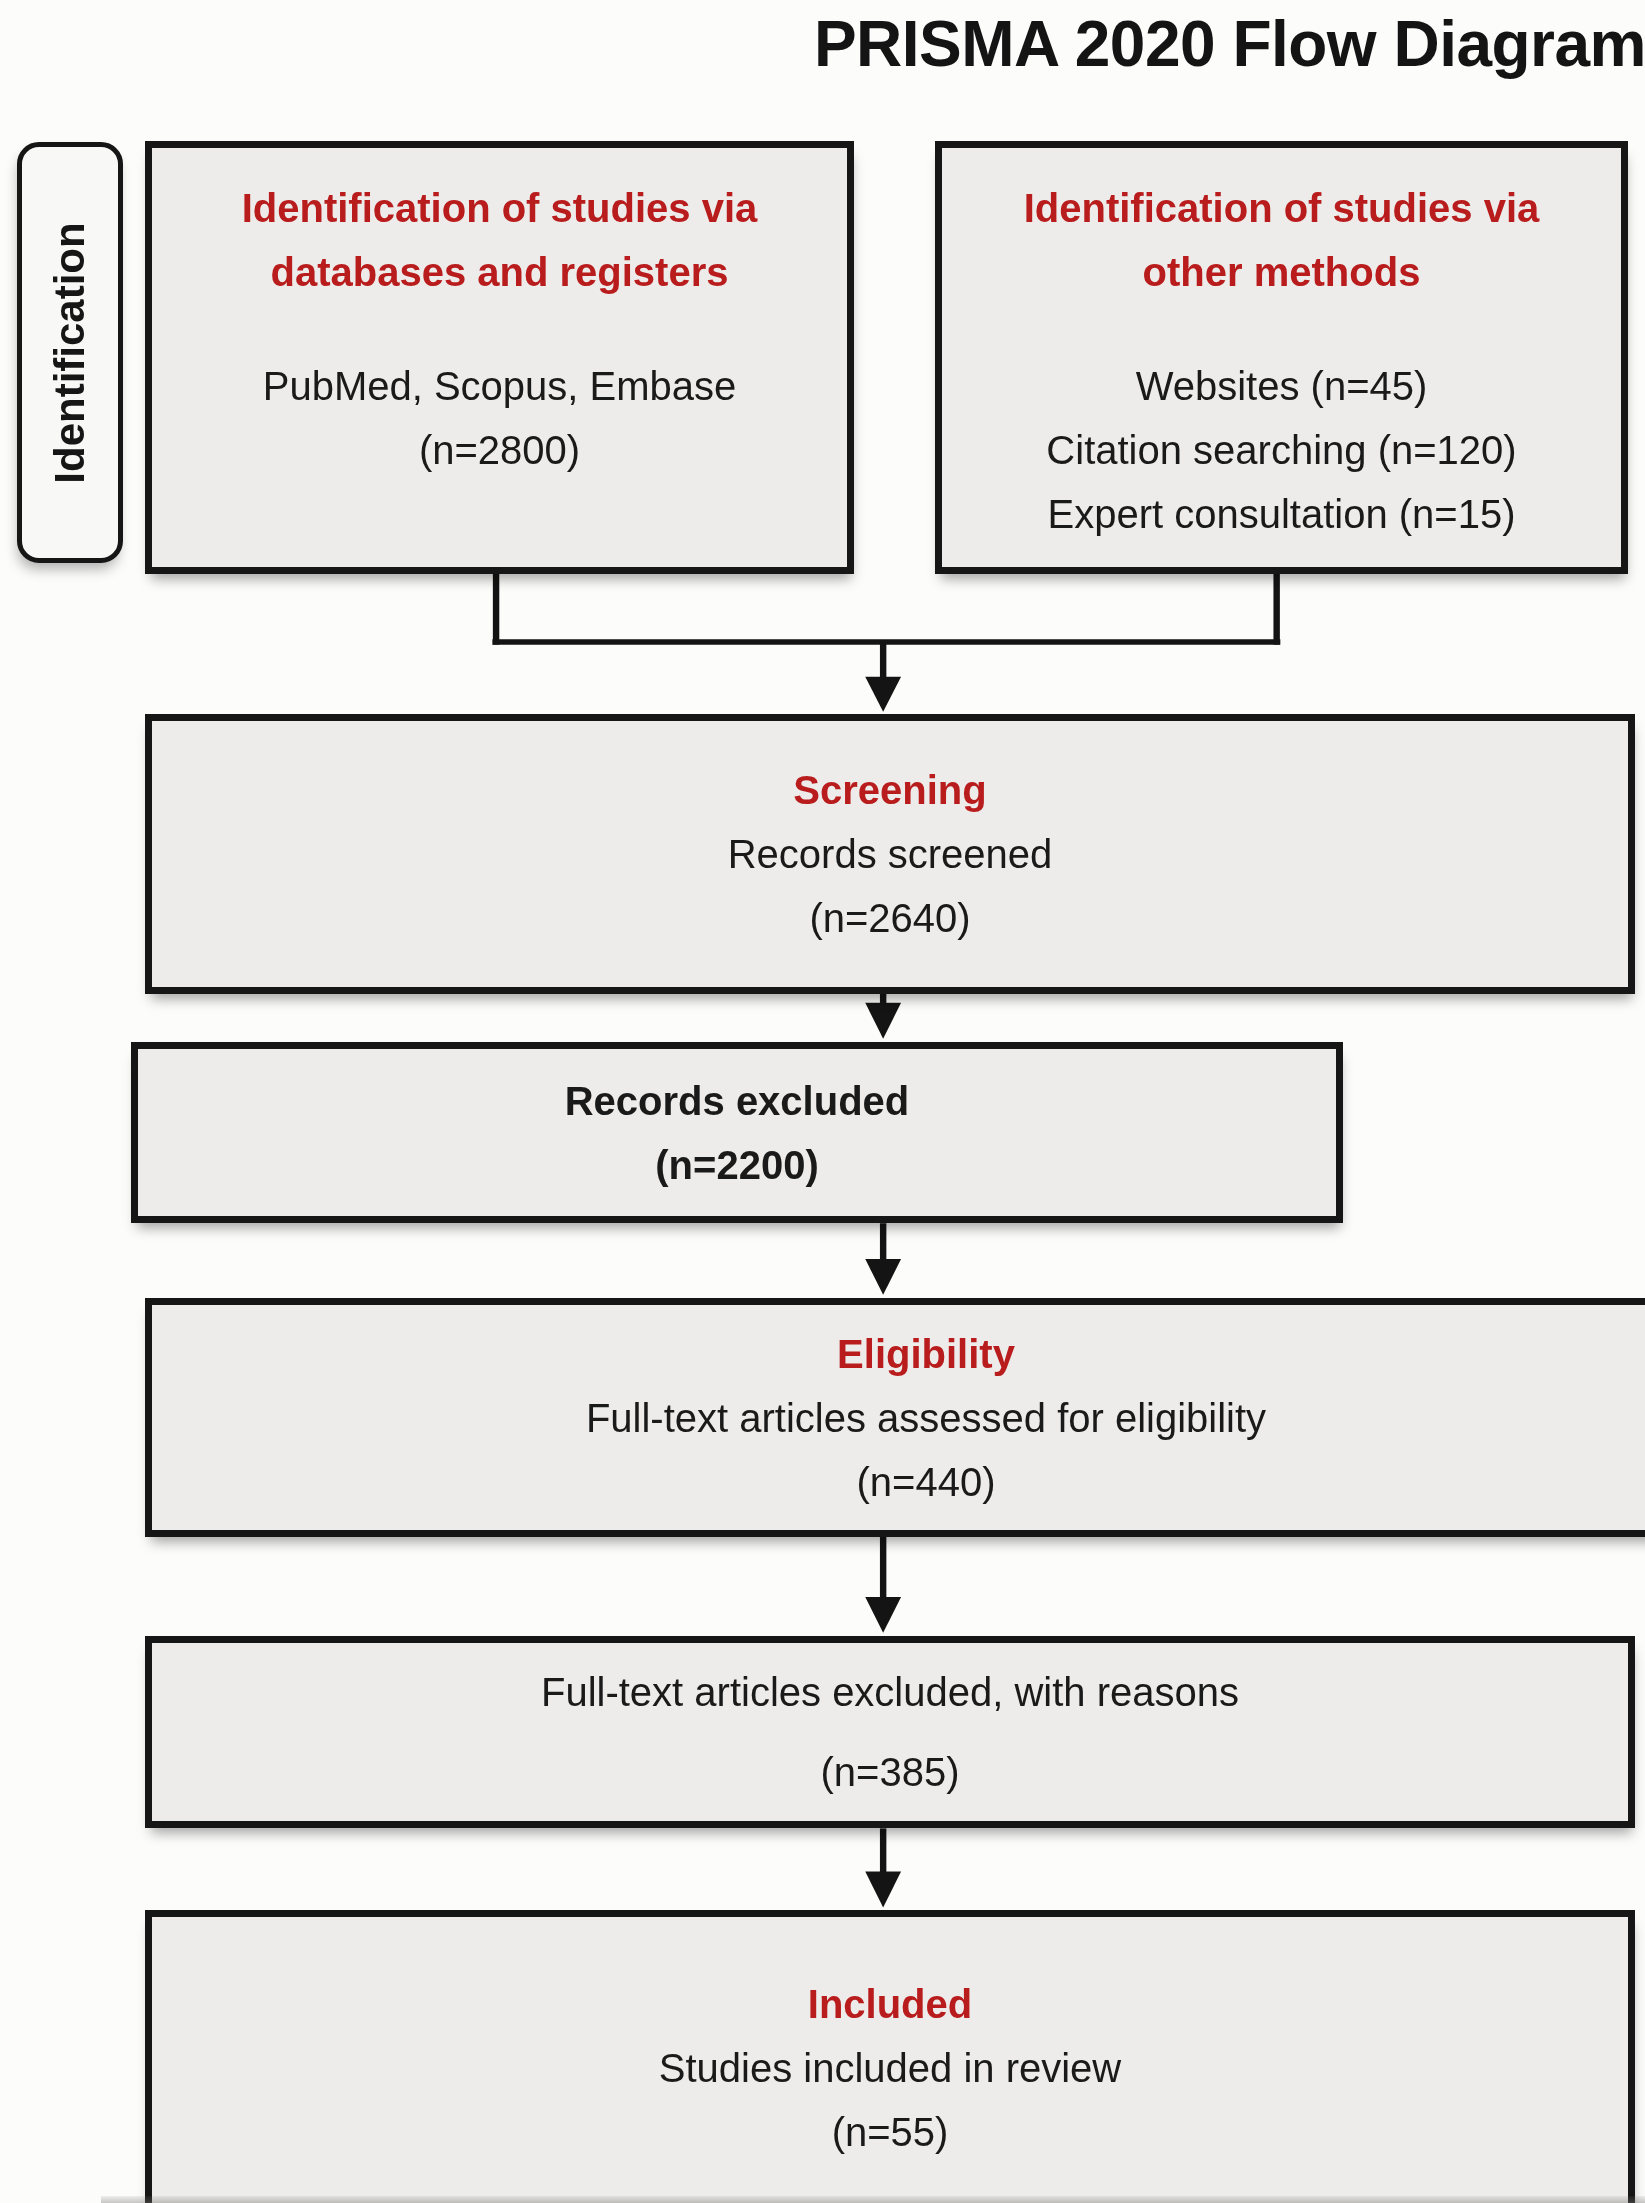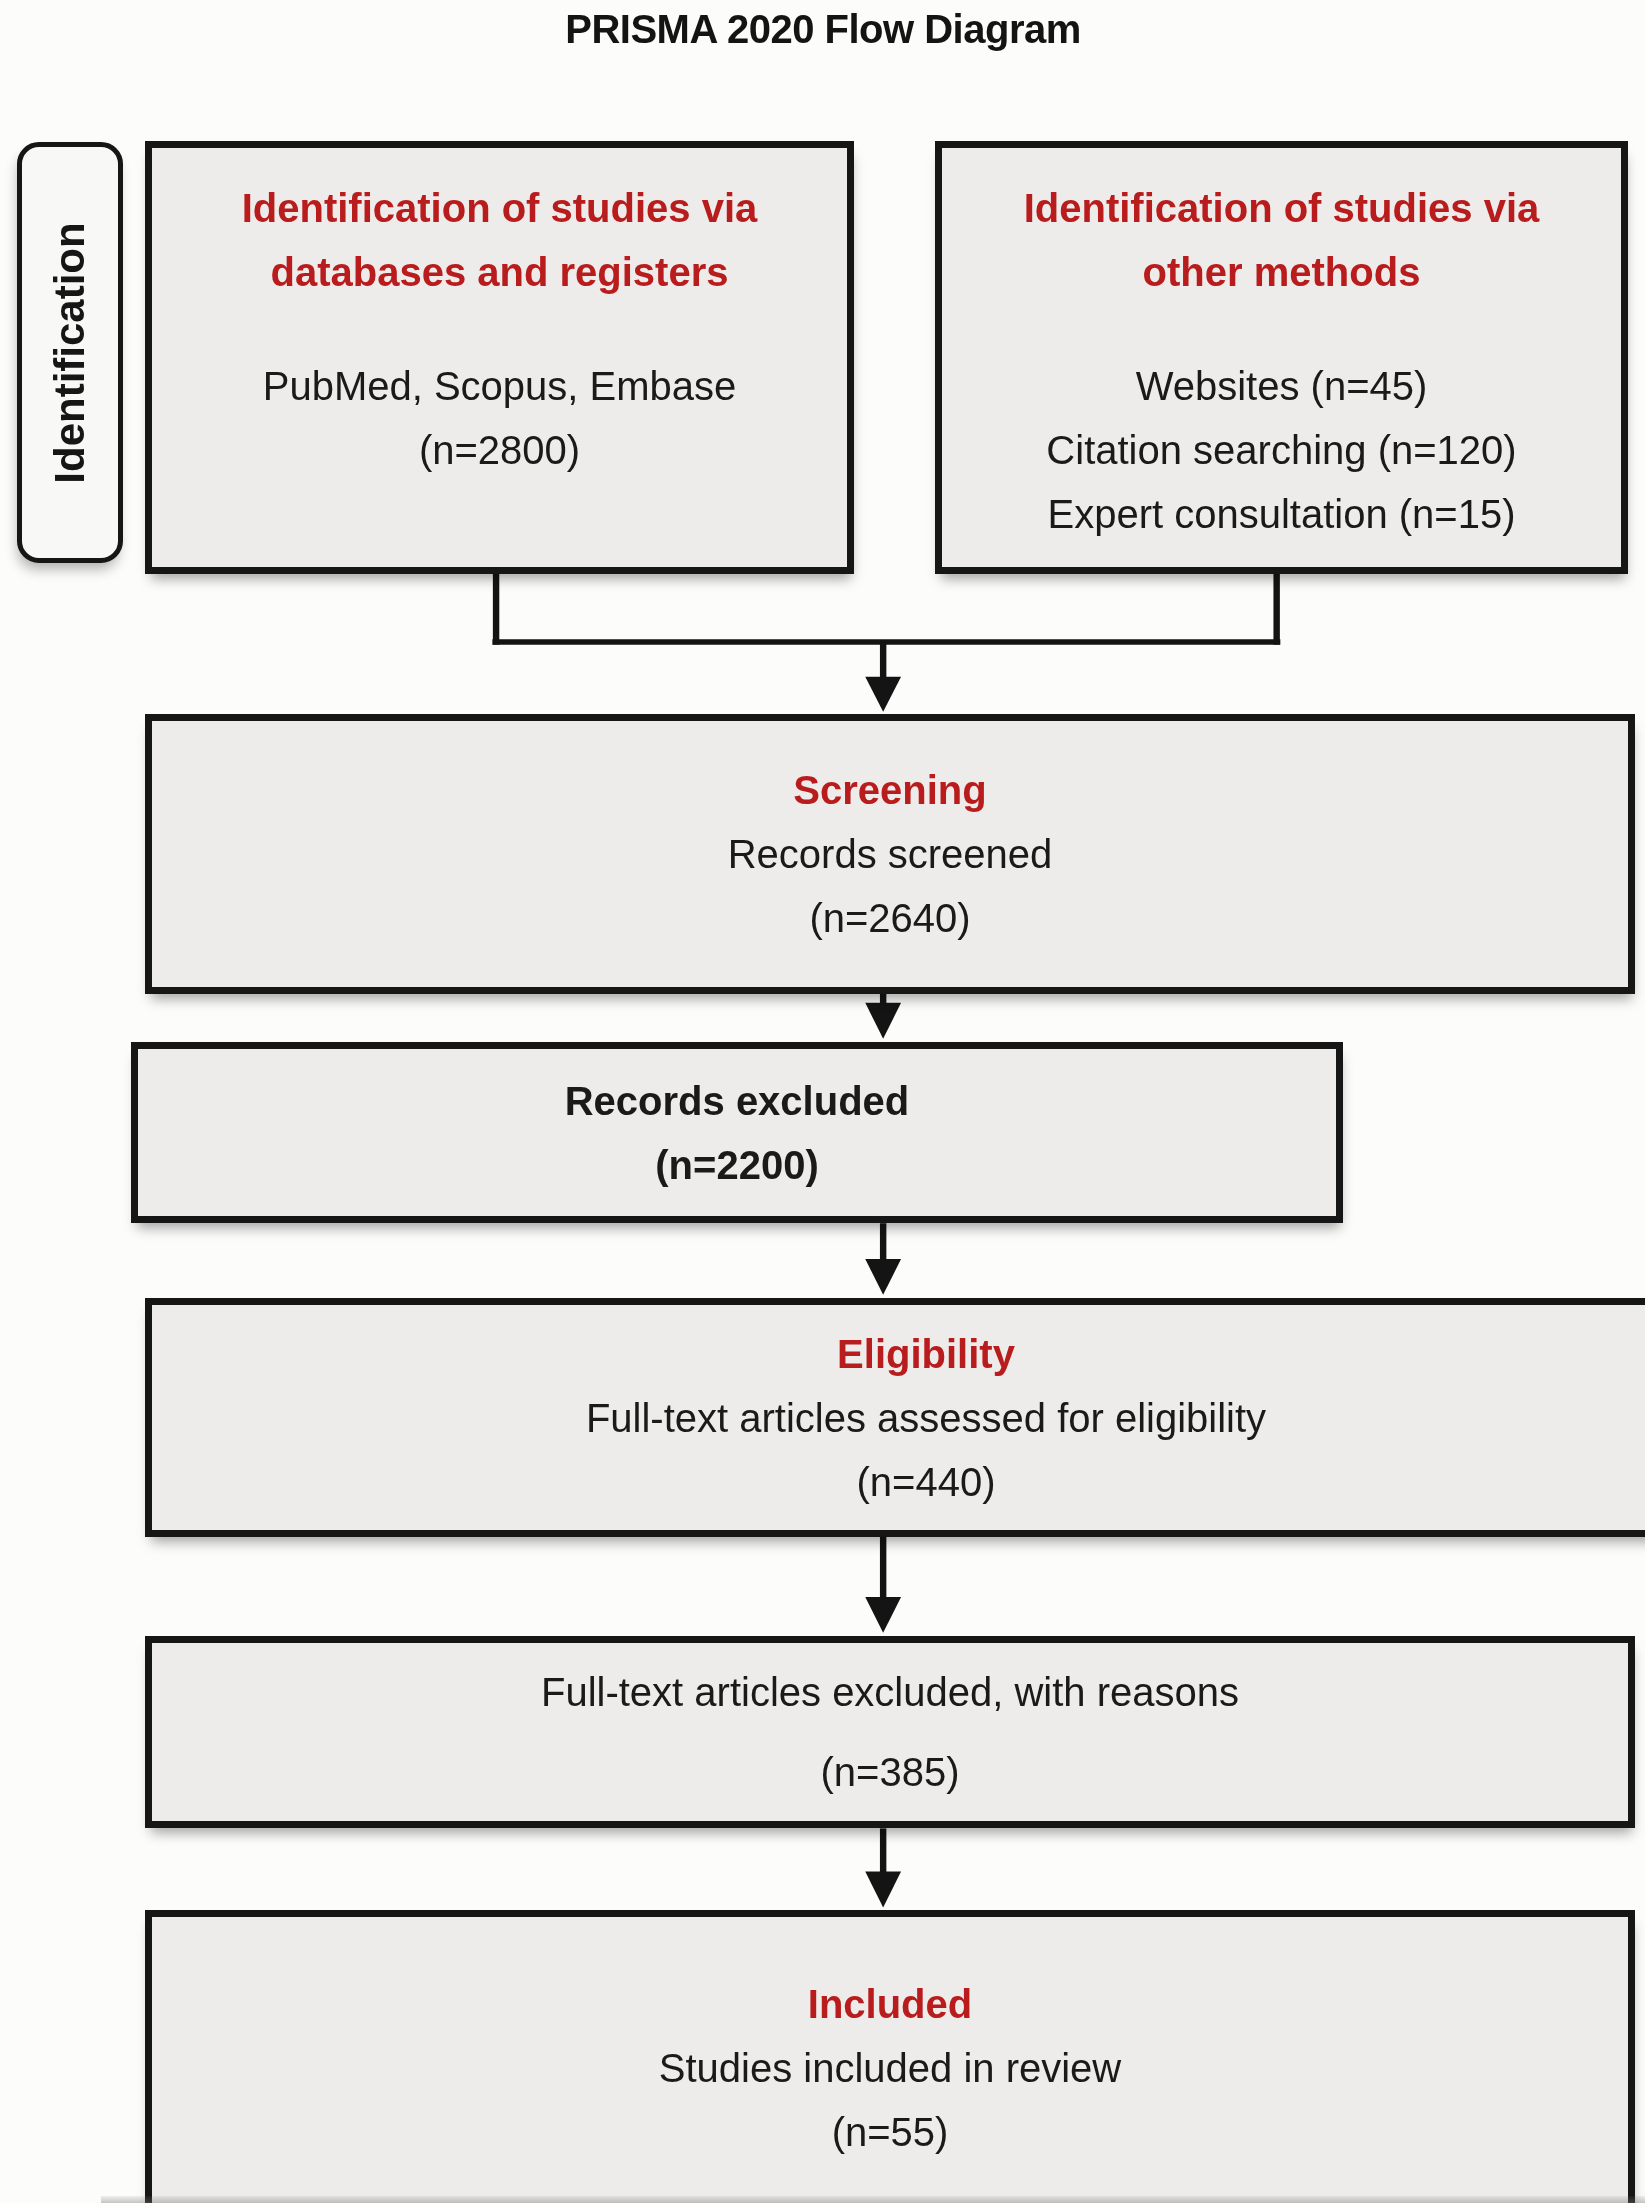--- a/index.html
+++ b/index.html
@@ -16,22 +16,22 @@
   #canvas {
     position: relative;
     width: 1646px;
     height: 2204px;
   }
   .title {
     position: absolute;
     top: 7.3px;
     left: 0;
     width: 100%;
-    text-align: center;
-    font-size: 40px;
+    text-align: right;
+    font-size: 64px;
     font-weight: 700;
     color: #141414;
     letter-spacing: -0.5px;
   }
   .side-label {
     position: absolute;
     left: 16.5px;
     top: 142px;
     width: 106px;
     height: 421px;

